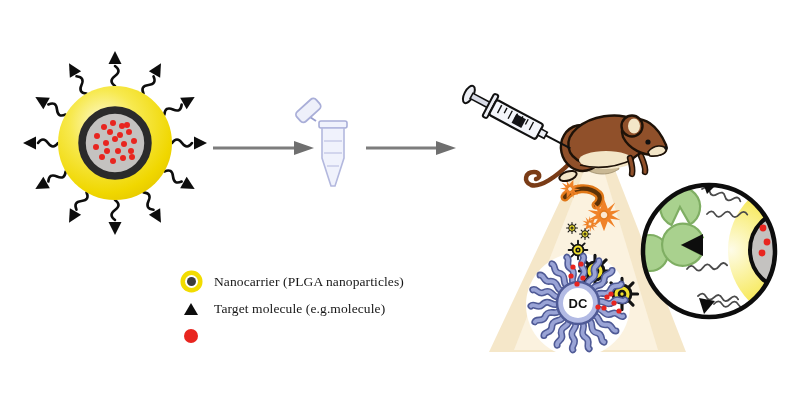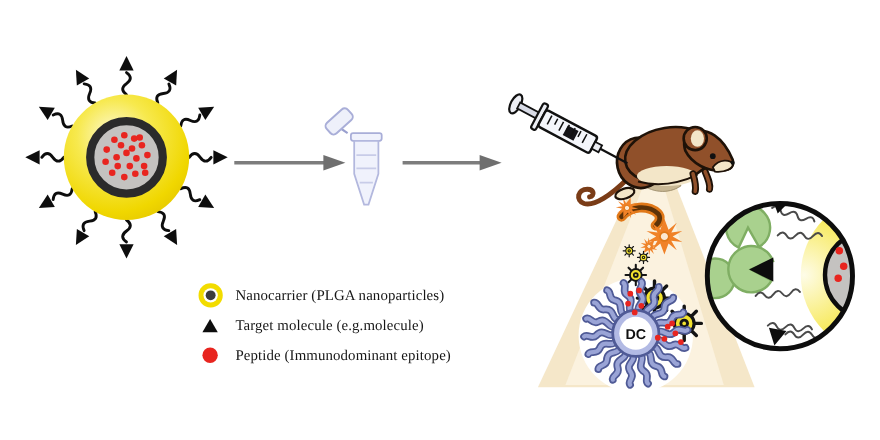--- a/index.html
+++ b/index.html
@@ -1,19 +1,19 @@
 <!DOCTYPE html>
 <html><head>
 <meta charset="utf-8">
 <style>
   html,body{margin:0;padding:0;background:#fff;}
   .canvas{position:relative;width:800px;height:400px;background:#ffffff;overflow:hidden;
           font-family:"Liberation Serif", serif;}
   .scene{position:absolute;left:0;top:0;}
-  .legend{position:absolute;left:179px;top:258px;display:flex;flex-direction:column;gap:6px;}
+  .legend{position:absolute;left:179px;top:271px;display:flex;flex-direction:column;gap:6px;}
   .legend-row{display:flex;align-items:center;gap:11px;height:21px;}
   .legend-icon-box{width:24px;display:flex;align-items:center;justify-content:center;}
   .legend-label{font-size:13.5px;color:#161616;white-space:nowrap;letter-spacing:.1px;}
   .icon-nanocarrier{width:9px;height:9px;border-radius:50%;background:#3c3c3c;
       box-shadow:0 0 0 2px #ffffff,0 0 0 6.5px #f2dc00;margin:7px;}
   .icon-target{width:0;height:0;border-left:7.5px solid transparent;border-right:7.5px solid transparent;
       border-bottom:12.5px solid #0d0d0d;}
   .icon-peptide{width:14px;height:14px;border-radius:50%;background:#e8251f;}
 </style>
 </head>
@@ -265,17 +265,16 @@
   <div class="legend-row">
     <div class="legend-icon-box">
           <div class="icon-target"></div>
         </div>
     <div class="legend-label">Target molecule (e.g.molecule)</div>
   </div>
   <div class="legend-row">
     <div class="legend-icon-box">
           <div class="icon-peptide"></div>
         </div>
-    <div class="legend-label">Peptide (Immunodominant epitope)</div>
   </div>
 </div>
 
 </div>
 
 </body></html>

